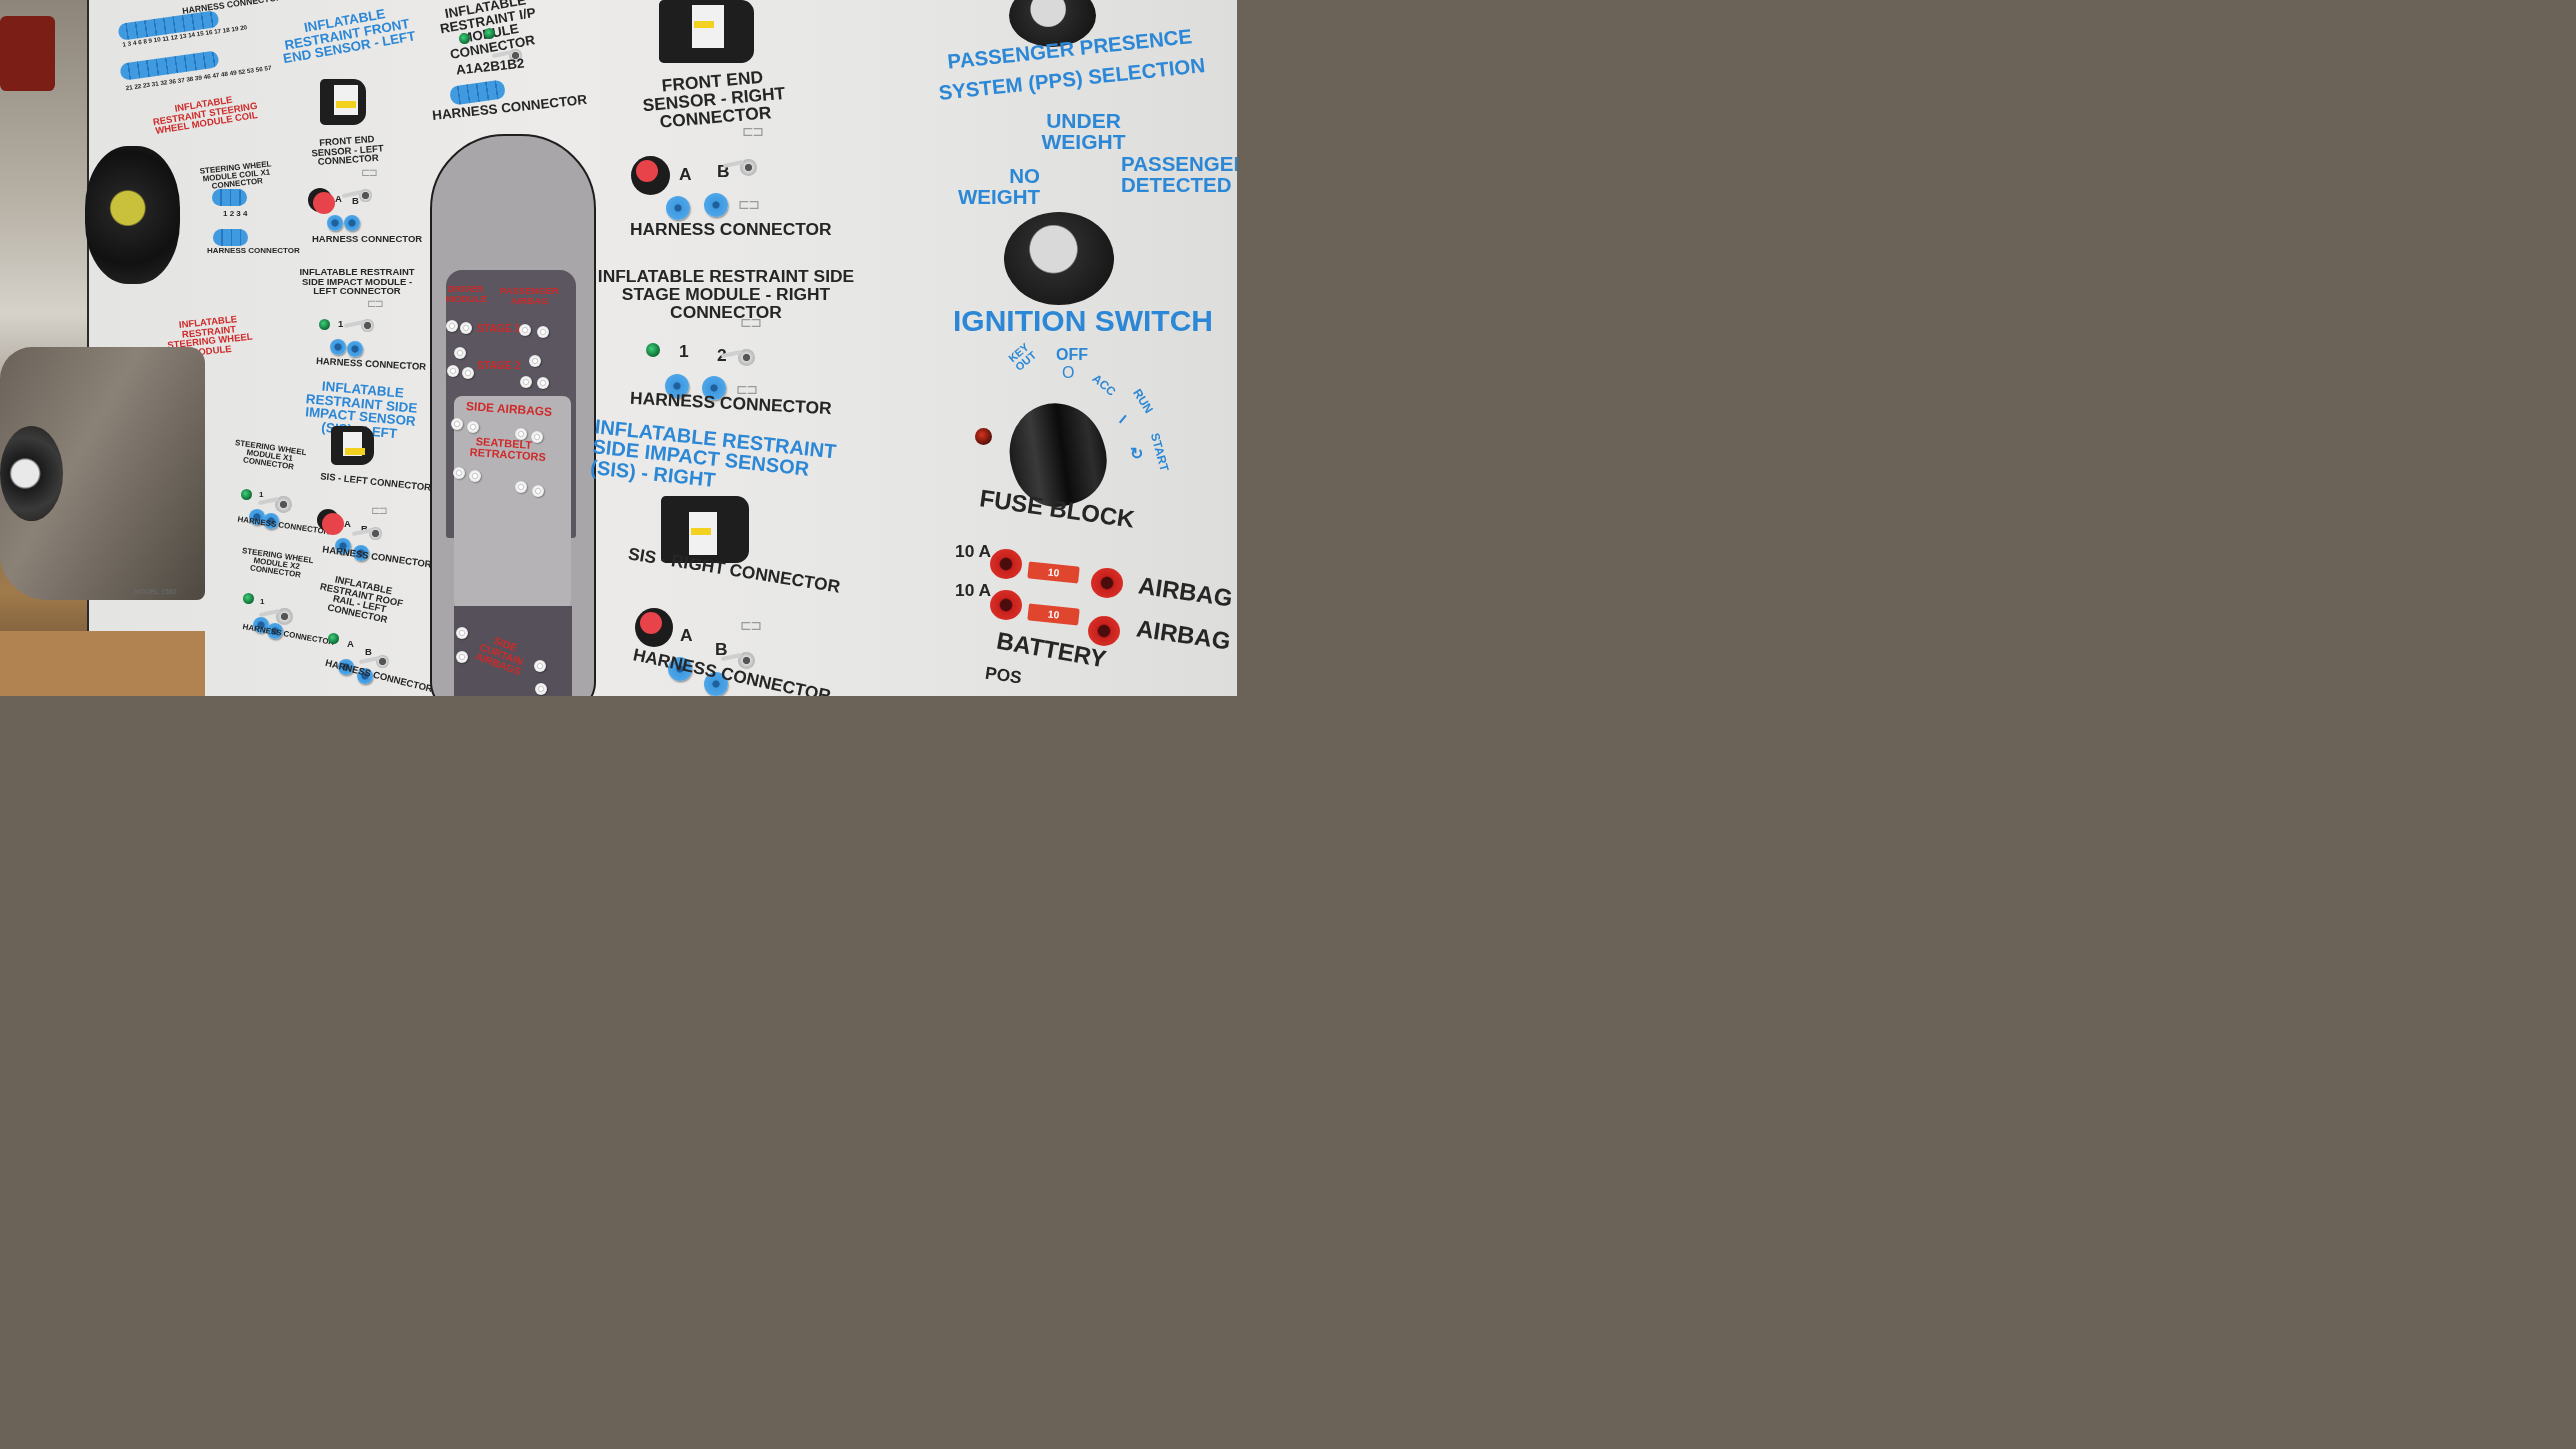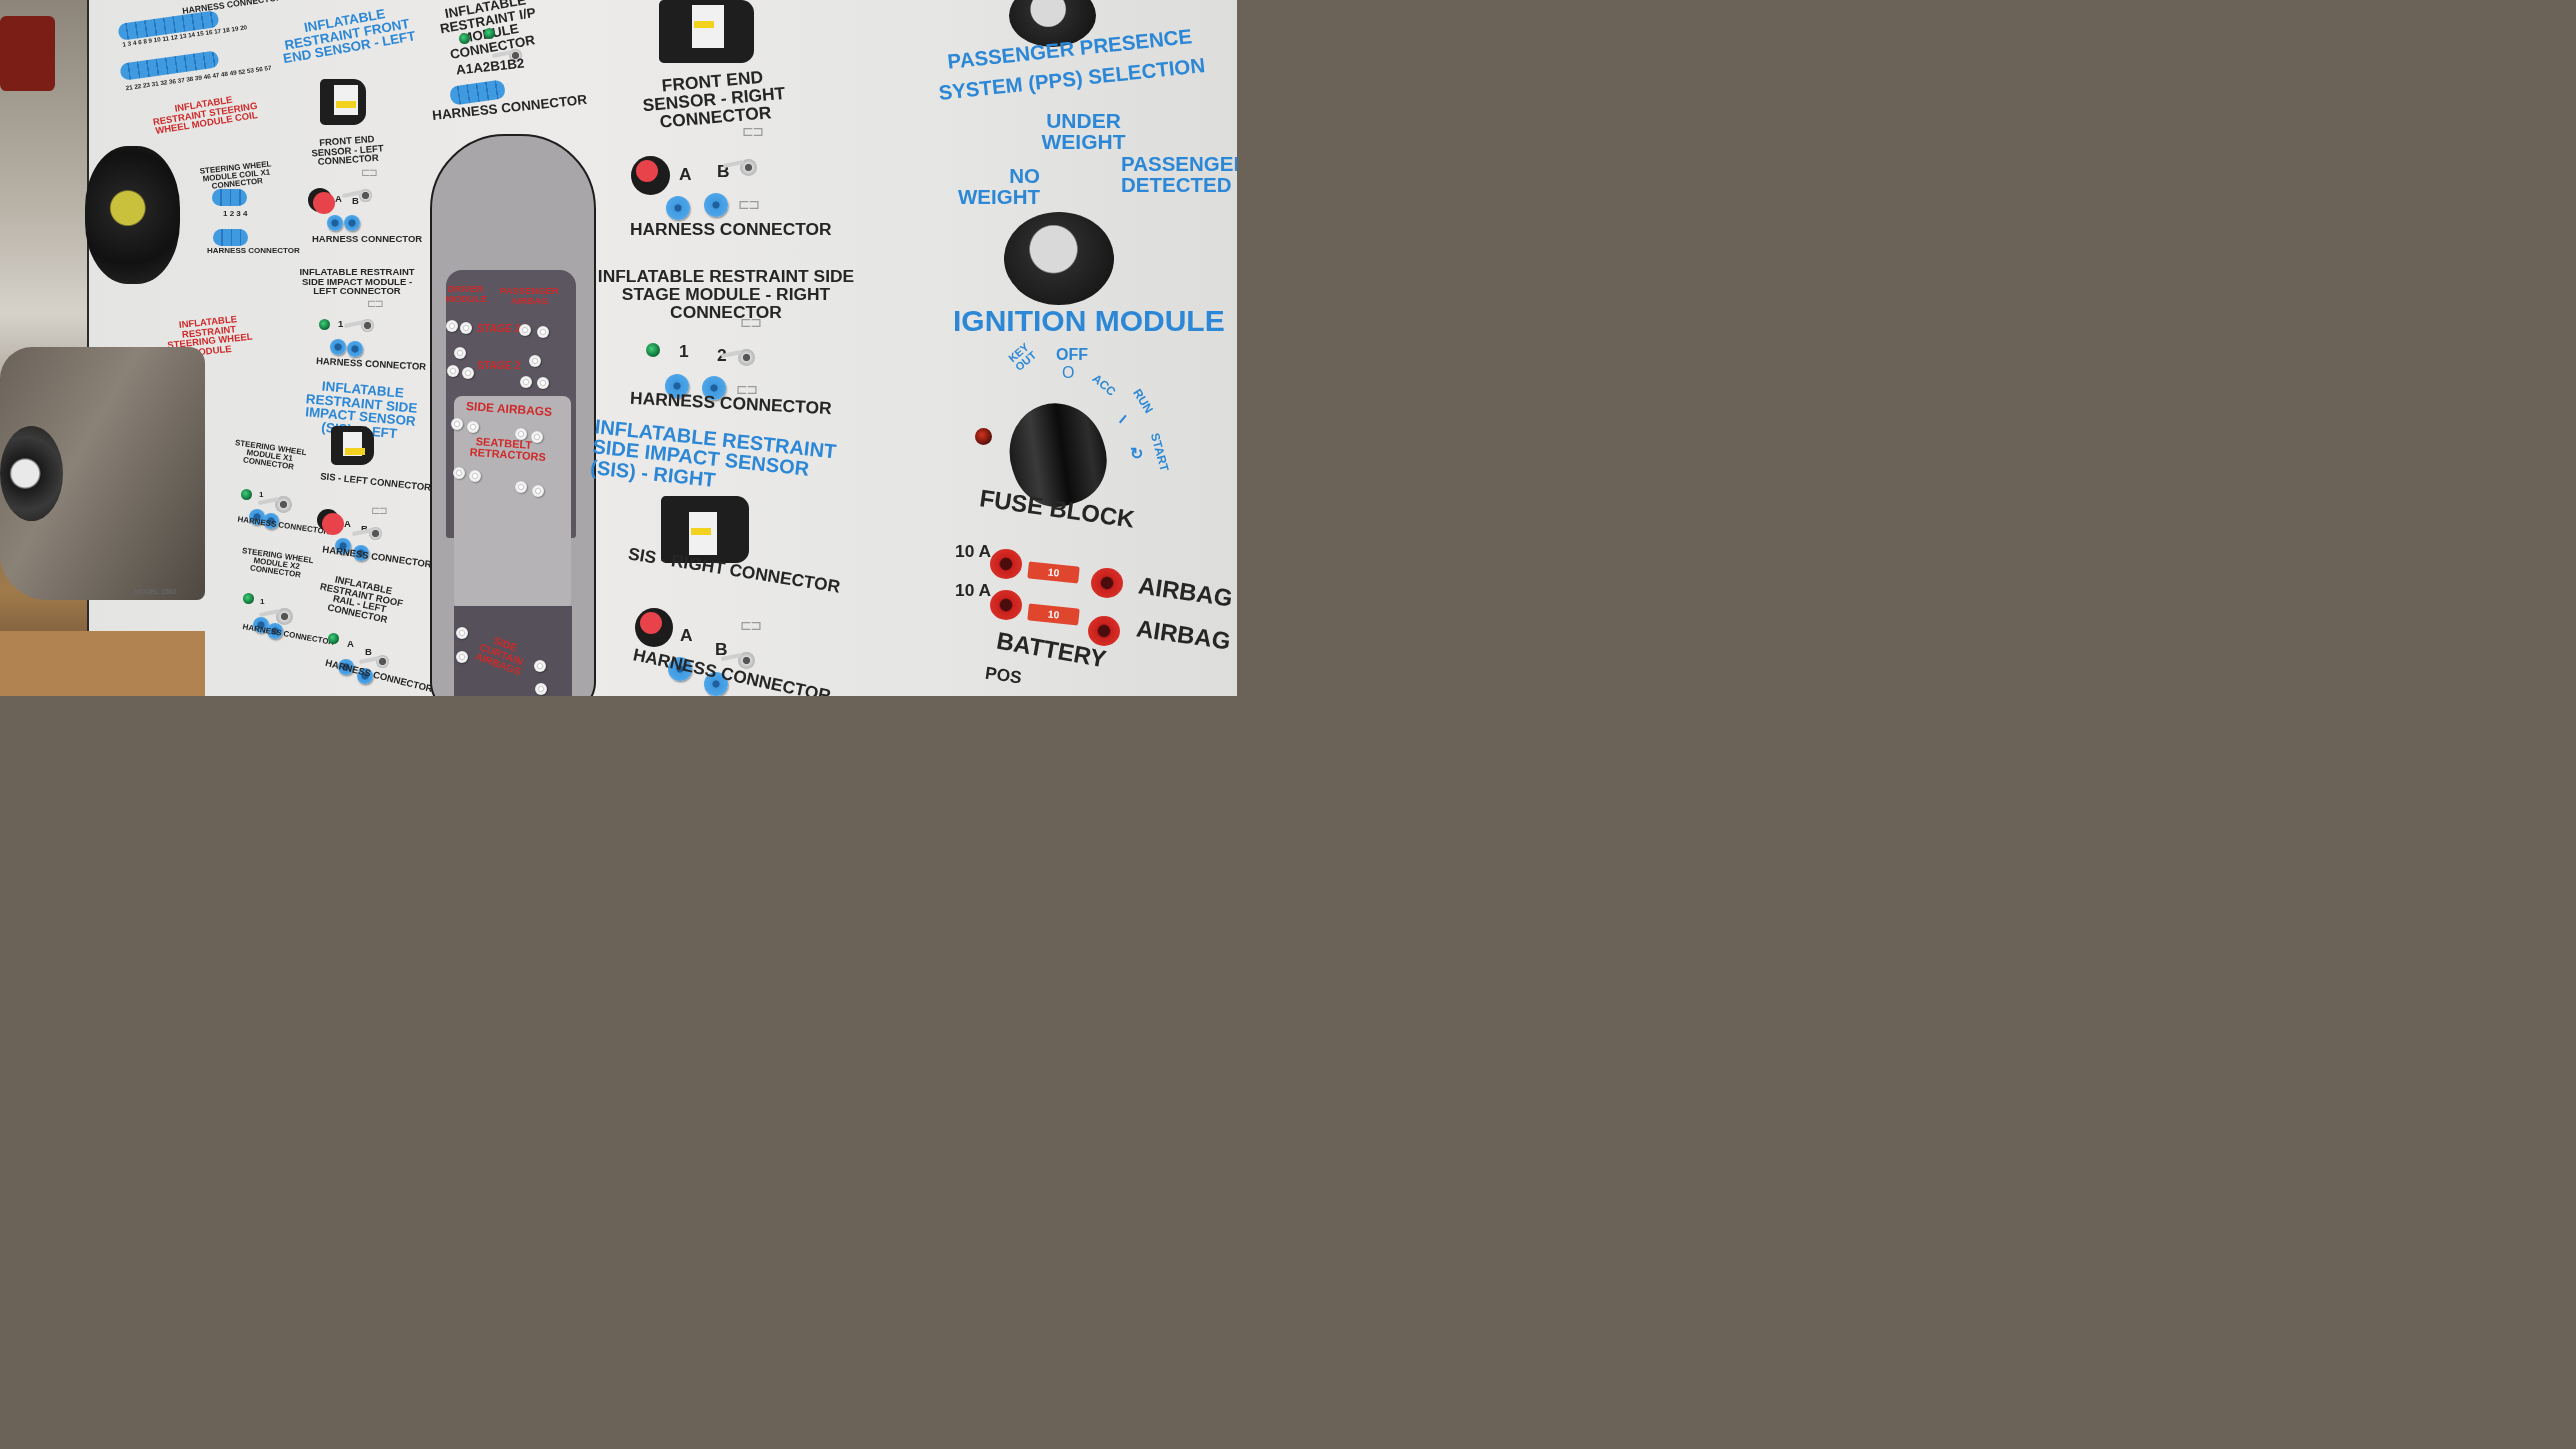--- a/index.html
+++ b/index.html
@@ -140,21 +140,21 @@
 <div class="strip" style="left:450px;top:83px;width:55px;height:19px;transform:rotate(-8deg);"></div>
 <div class="t blk md" style="left:432px;top:101px;transform:rotate(-6deg);">HARNESS CONNECTOR</div>
 
 <div class="car">
   <div class="car-front"></div>
   <div class="car-mid"></div>
   <div class="car-rear"></div>
 </div>
 <div class="t red" style="left:446px;top:284px;width:39px;white-space:normal;font-size:9.5px;">DRIVER MODULE</div>
 <div class="t red" style="left:496px;top:286px;width:67px;white-space:normal;font-size:9.5px;">PASSENGER AIRBAG</div>
-<div class="t red" style="left:477px;top:324px;font-size:10.3px;font-style:italic;">STAGE 1</div>
+<div class="t red" style="left:477px;top:324px;font-size:10.3px;">STAGE 1</div>
 <div class="t red" style="left:477px;top:361px;font-size:10.3px;">STAGE 2</div>
 <div class="t red" style="left:466px;top:403px;font-size:12px;transform:rotate(4deg);">SIDE AIRBAGS</div>
 <div class="t red" style="left:470px;top:438px;width:67px;white-space:normal;font-size:11px;transform:rotate(4deg);">SEATBELT RETRACTORS</div>
 <div class="t red" style="left:470px;top:639px;width:63px;white-space:normal;font-size:10.3px;transform:rotate(20deg);">SIDE CURTAIN AIRBAGS</div>
 
 <div class="rivet" style="left:446px;top:320px;"></div>
 <div class="rivet" style="left:460px;top:322px;"></div>
 <div class="rivet" style="left:519px;top:324px;"></div>
 <div class="rivet" style="left:537px;top:326px;"></div>
 <div class="rivet" style="left:454px;top:347px;"></div>
@@ -216,21 +216,21 @@
 <div class="t blk lg" style="left:631px;top:667px;transform:rotate(12deg);">HARNESS CONNECTOR</div>
 
 <div class="knob" style="left:1009px;top:-16px;width:87px;height:63px;"></div>
 <div class="t blu" style="left:947px;top:39px;font-size:20.5px;transform:rotate(-6deg);text-align:left;">PASSENGER PRESENCE</div>
 <div class="t blu" style="left:938px;top:69px;font-size:20.5px;transform:rotate(-6deg);text-align:left;">SYSTEM (PPS) SELECTION</div>
 <div class="t blu" style="left:1032px;top:110px;width:103px;white-space:normal;font-size:21px;">UNDER WEIGHT</div>
 <div class="t blu" style="left:945px;top:166px;width:95px;white-space:normal;font-size:20.5px;text-align:right;">NO WEIGHT</div>
 <div class="t blu" style="left:1121px;top:154px;width:126px;white-space:normal;font-size:20.5px;text-align:left;">PASSENGER DETECTED</div>
 <div class="knob" style="left:1004px;top:212px;width:110px;height:93px;"></div>
 
-<div class="t blu" style="left:953px;top:306px;font-size:30px;">IGNITION MODULE</div>
+<div class="t blu" style="left:953px;top:306px;font-size:30px;">IGNITION SWITCH</div>
 <div class="t blu" style="left:1009px;top:346px;width:27px;white-space:normal;font-size:11px;transform:rotate(-40deg);">KEY OUT</div>
 <div class="t blu" style="left:1056px;top:347px;font-size:16px;">OFF</div>
 <div class="t blu" style="left:1062px;top:365px;font-size:16px;font-weight:400;">O</div>
 <div class="t blu" style="left:1091px;top:379px;font-size:12px;transform:rotate(40deg);">ACC</div>
 <div class="t blu" style="left:1130px;top:395px;font-size:12px;transform:rotate(58deg);">RUN</div>
 <div class="t blu" style="left:1121px;top:412px;font-size:14px;transform:rotate(40deg);">I</div>
 <div class="t blu" style="left:1140px;top:446px;font-size:12px;transform:rotate(75deg);">START</div>
 <div class="t blu" style="left:1130px;top:446px;font-size:16px;">↻</div>
 <div class="led-r" style="left:975px;top:428px;"></div>
 <div class="ign-knob"></div>

